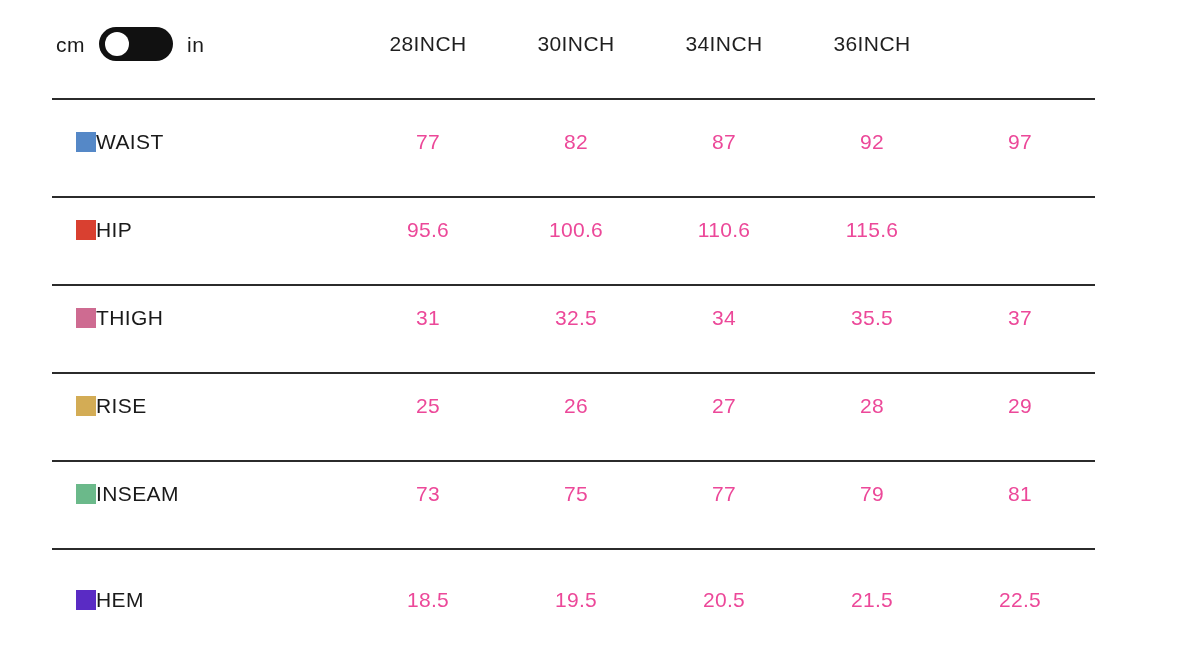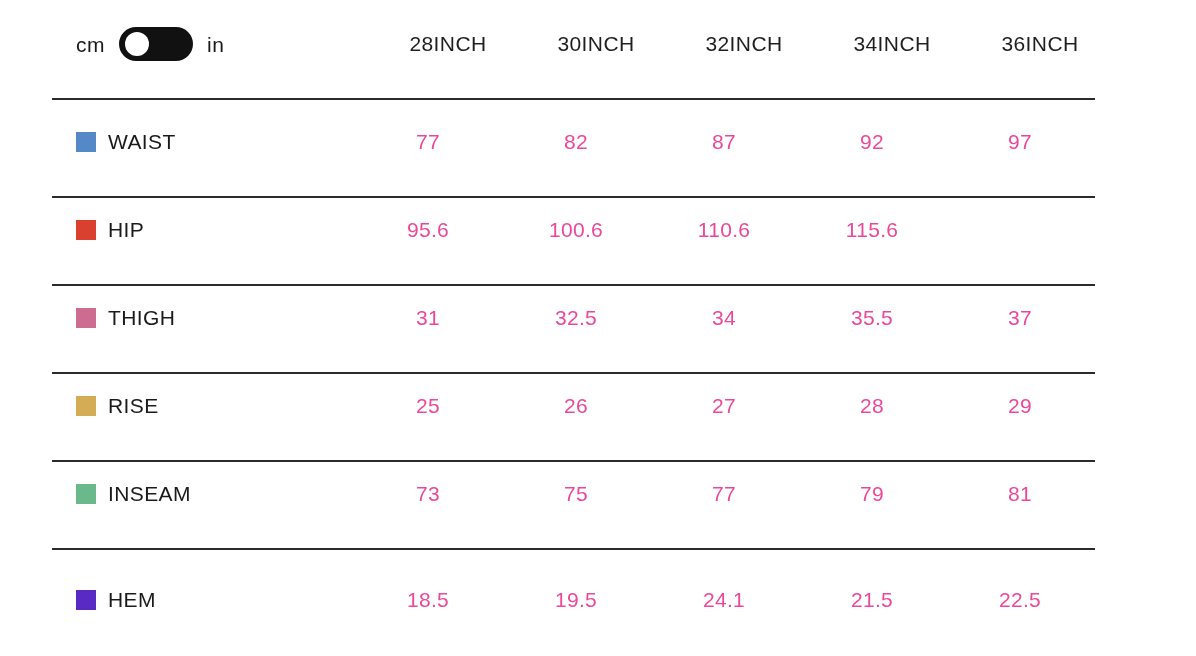--- a/index.html
+++ b/index.html
@@ -29,21 +29,20 @@
     align-items: center;
     box-sizing: border-box;
   }
 
   
   .header-row {
     height: 88px;
     border-bottom: 2px solid #262626;
     
     border-bottom: none;
-    padding-left: 20px;
   }
 
   .unit-toggle-cell {
     display: flex;
     align-items: center;
     gap: 14px;
     padding-left: 4px;
   }
   .unit-label {
     font-size: 21px;
@@ -86,21 +85,21 @@
     border-top: 2px solid #2b2b2b;
   }
 
   
   .data-row {
     height: 88px;
   }
   .label-cell {
     display: flex;
     align-items: center;
-    gap: 12px;
+    gap: 0;
     padding-left: 24px;
   }
   .swatch {
     width: 20px;
     height: 20px;
     flex: 0 0 auto;
   }
   .row-label {
     font-size: 21px;
     letter-spacing: 0.4px;
@@ -127,21 +126,20 @@
 
       <div class="toggle">
         <div class="knob"></div>
       </div>
 
       <span class="unit-label">in</span>
     </div>
 
     <div class="col-head">28INCH</div>
     <div class="col-head">30INCH</div>
-    <div class="col-head">32INCH</div>
     <div class="col-head">34INCH</div>
     <div class="col-head">36INCH</div>
     <div></div>
   </div>
 
   <div class="divider" style="top:98px;"></div>
   <div class="divider" style="top:196px;"></div>
   <div class="divider" style="top:284px;"></div>
   <div class="divider" style="top:372px;"></div>
   <div class="divider" style="top:460px;"></div>
@@ -213,20 +211,20 @@
         <div></div>
       </div>
       <div class="row data-row" style="position: absolute; left: 0px; top: 556px; width: 1196px;">
         <div></div>
         <div class="label-cell">
           <span class="swatch" style="background: rgb(90, 43, 196);"></span>
           <span class="row-label">HEM</span>
         </div>
         <div class="cell">18.5</div>
         <div class="cell">19.5</div>
-        <div class="cell">24.1</div>
+        <div class="cell">20.5</div>
         <div class="cell">21.5</div>
         <div class="cell">22.5</div>
         <div></div>
       </div>
     </div>
 
 </div>
 
 </body></html>

